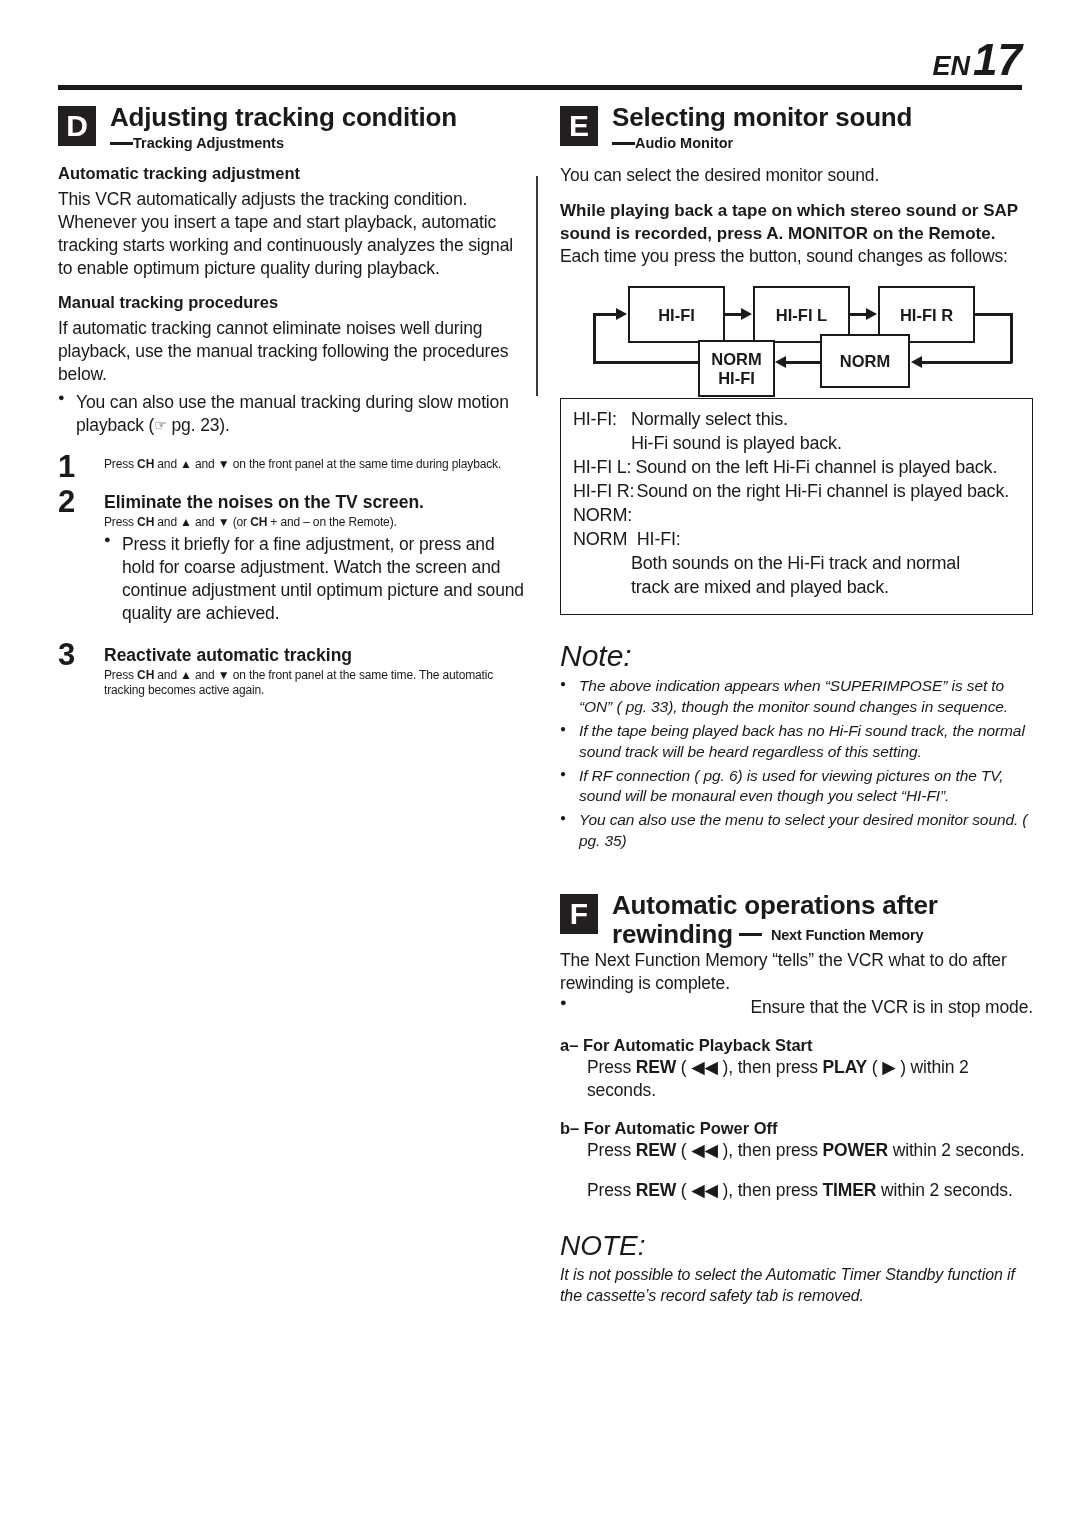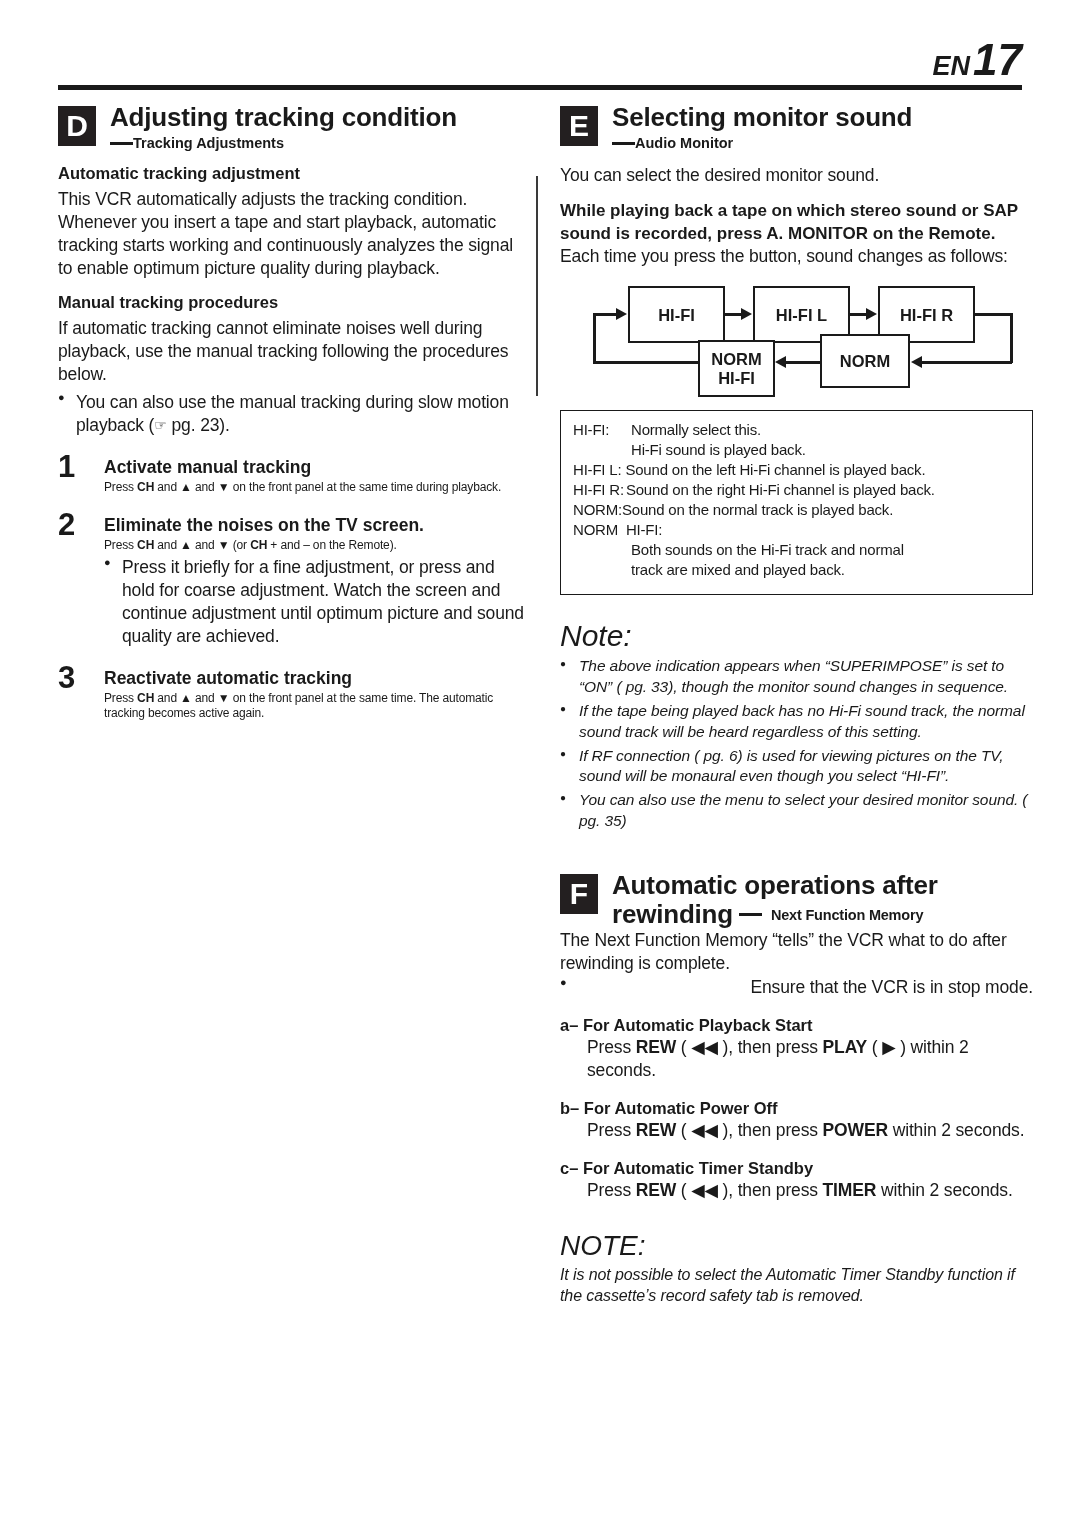--- a/index.html
+++ b/index.html
@@ -124,23 +124,23 @@
   }
   .fline { position:absolute; background:#1a1a1a; }
   .farrow {
     position:absolute; width:0; height:0;
   }
   .farrow-r { border-top:6px solid transparent; border-bottom:6px solid transparent; border-left:11px solid #1a1a1a; }
   .farrow-l { border-top:6px solid transparent; border-bottom:6px solid transparent; border-right:11px solid #1a1a1a; }
 
   
   .expl {
-    border:1.5px solid #1a1a1a; margin-top:12px;
+    border:1.5px solid #1a1a1a; 
     padding:9px 10px 14px 12px;
-    font-size:15px; line-height:1.33; letter-spacing:-0.2px;
+    font-size:18px; line-height:1.33; letter-spacing:-0.2px;
   }
   .expl .row { display:flex; }
   .expl .lbl { flex:0 0 auto; white-space:pre; }
   .expl .ind { padding-left:58px; }
 
   
   .note-title {
     font-size:30px; font-style:italic; font-weight:normal; letter-spacing:0px;
   }
   .note-title-caps {
@@ -185,21 +185,20 @@
 
   <p class="sub-b gap-m">Automatic tracking adjustment</p>
   <p class="body gap-s">This VCR automatically adjusts the tracking condition. Whenever you insert a tape and start playback, automatic tracking starts working and continuously analyzes the signal to enable optimum picture quality during playback.</p>
 
   <p class="sub-b gap-m">Manual tracking procedures</p>
   <p class="body gap-s">If automatic tracking cannot eliminate noises well during playback, use the manual tracking following the procedures below.</p>
   <p class="bul gap-s"><span>You can also use the manual tracking during slow motion playback (</span><span class="hand">☞</span><span> pg. 23).</span></p>
 
   <div class="step">
     <div class="step-num">1</div>
-    <div class="step-title">Activate manual tracking</div>
     <div class="step-body"><span>Press </span><b>CH</b><span> and </span><span>▲</span><span> and </span><span>▼</span><span> on the front panel at the same time during playback.</span></div>
   </div>
 
   <div class="step">
     <div class="step-num">2</div>
     <div class="step-title">Eliminate the noises on the TV screen.</div>
     <div class="step-body"><span>Press </span><b>CH</b><span> and </span><span>▲</span><span> and </span><span>▼</span><span> (or </span><b>CH</b><span> + and – on the Remote).</span></div>
     <p class="bul" style="margin-top:2px;">Press it briefly for a fine adjustment, or press and hold for coarse adjustment. Watch the screen and continue adjustment until optimum picture and sound quality are achieved.</p>
   </div>
 
@@ -276,21 +275,20 @@
     <div class="row">
       <span class="lbl">HI-FI L:</span>
       <span style="padding-left:4px;">Sound on the left Hi-Fi channel is played back.</span>
     </div>
     <div class="row">
       <span class="lbl">HI-FI R:</span>
       <span style="padding-left:2px;">Sound on the right Hi-Fi channel is played back.</span>
     </div>
     <div class="row">
       <span class="lbl">NORM:</span>
-      <span>Sound on the normal track is played back.</span>
     </div>
     <div>
       <span class="lbl">NORM  HI-FI:</span>
     </div>
     <div class="ind">Both sounds on the Hi-Fi track and normal</div>
     <div class="ind">track are mixed and played back.</div>
   </div>
 
   <div style="margin-top:24px;">
     <div class="note-title">Note:</div>
@@ -320,21 +318,20 @@
     <div class="litem-title"><span>a–</span>&nbsp;<span>For Automatic Playback Start</span></div>
     <div class="litem-body"><span>Press </span><b>REW</b><span> ( </span><span>◀◀</span><span> ), then press </span><b>PLAY</b><span> ( </span><span>▶</span><span> ) within 2 seconds.</span></div>
   </div>
 
   <div class="litem">
     <div class="litem-title"><span>b–</span>&nbsp;<span>For Automatic Power Off</span></div>
     <div class="litem-body"><span>Press </span><b>REW</b><span> ( </span><span>◀◀</span><span> ), then press </span><b>POWER</b><span> within 2 seconds.</span></div>
   </div>
 
   <div class="litem">
-    <div class="litem-title"><span>c–</span>&nbsp;<span>For Automatic Timer Standby</span></div>
     <div class="litem-body"><span>Press </span><b>REW</b><span> ( </span><span>◀◀</span><span> ), then press </span><b>TIMER</b><span> within 2 seconds.</span></div>
   </div>
 
   <div style="margin-top:28px;">
     <div class="note-title-caps">NOTE:</div>
     <p class="note-plain">It is not possible to select the Automatic Timer Standby function if the cassette’s record safety tab is removed.</p>
   </div>
 
 </div>
 

